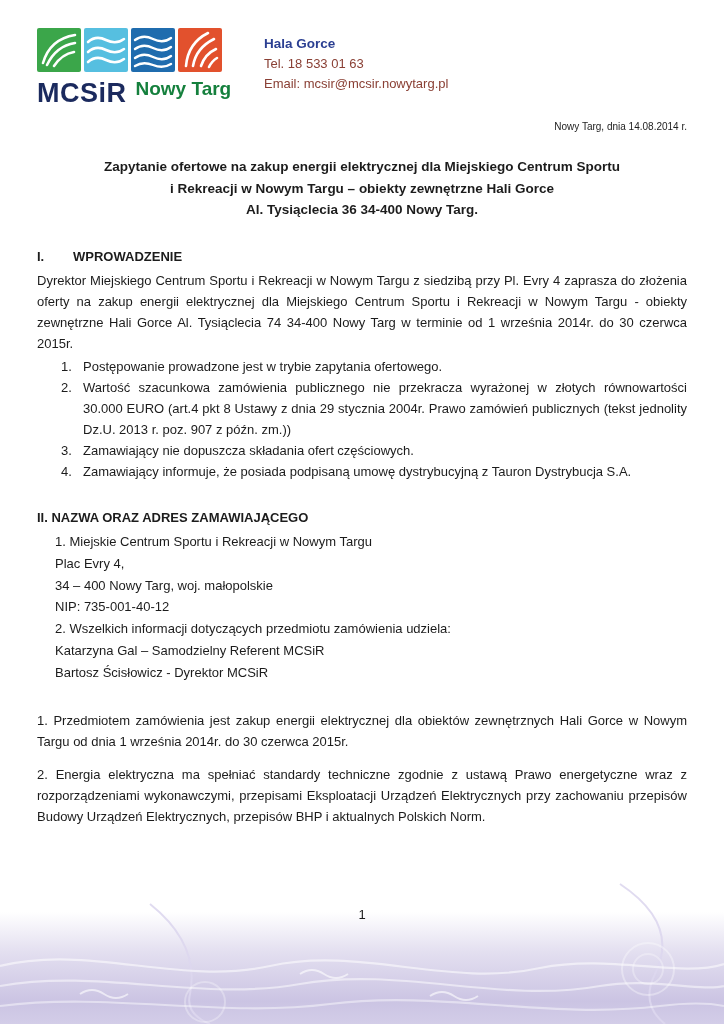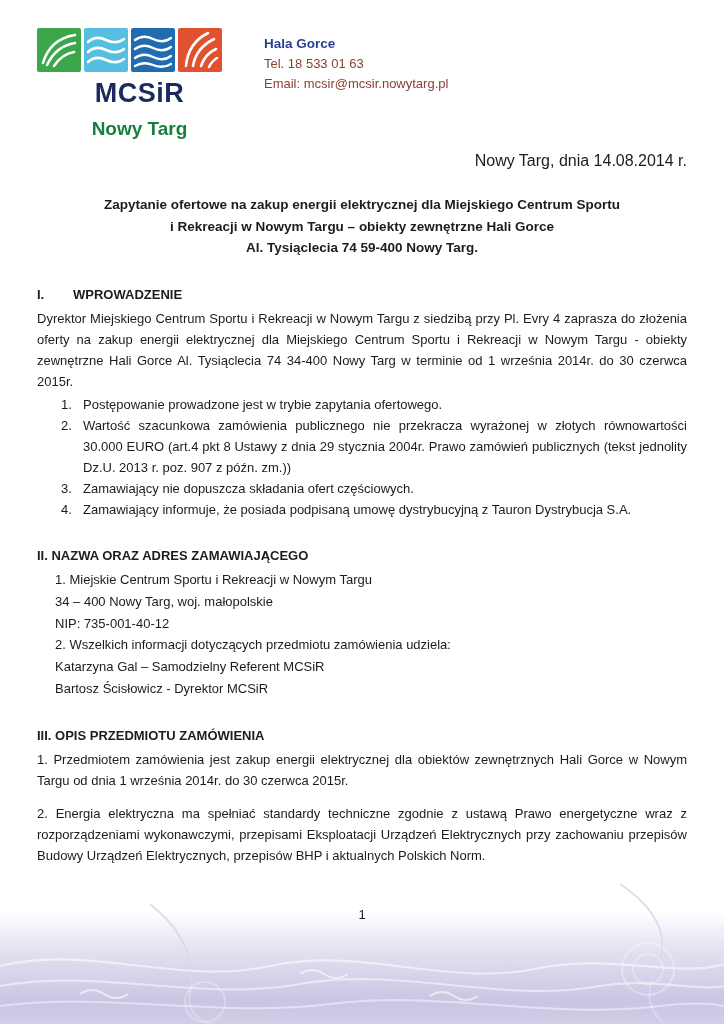--- a/index.html
+++ b/index.html
@@ -13,28 +13,28 @@
     position:relative; width:724px; height:1024px;
     background:#ffffff; overflow:hidden;
   }
   .content { position:relative; padding:28px 37px 0 37px; z-index:2; }
 
   
   .header { display:flex; align-items:flex-start; }
   .logo-block { width:205px; flex:0 0 auto; }
   .tiles { display:flex; gap:3px; }
   .tiles svg { display:block; }
-  .brand-row { margin-top:6px; display:flex; align-items:center; gap:9px;flex-direction:column; }
+  .brand-row { margin-top:6px; display:flex; align-items:flex-start; gap:9px; }
   .brand-main { font-size:27px; font-weight:bold; color:#1b2a5e; letter-spacing:0.5px; }
   .brand-sub  { font-size:19px; font-weight:600; color:#15803d; }
   .contact { margin-left:22px; padding-top:6px; font-size:13px; line-height:1.5; color:#8a4035; }
   .contact-name { font-weight:bold; font-size:13.5px; color:#2b3f92; }
 
   
-  .date-line { margin-top:12px; text-align:right; font-size:16px; }
+  .date-line { margin-top:12px; text-align:right; font-size:10px; }
   .reference { margin-top:16px; font-size:13px; }
 
   
   .doc-title { margin-top:24px; text-align:center; font-weight:bold; font-size:13.5px; line-height:1.6; }
 
   
   .section { margin-top:26px; }
   .sec-heading { font-weight:bold; font-size:13px; line-height:1.6; }
   .sec-heading .h-num { display:inline-block; width:36px; }
   .para { font-size:13px; line-height:1.62; text-align:justify; margin-top:2px; }
@@ -105,21 +105,21 @@
         <div>Tel. 18 533 01 63</div>
         <div>Email: mcsir@mcsir.nowytarg.pl</div>
       </div>
     </header>
 
     <div class="date-line">Nowy Targ, dnia 14.08.2014 r.</div>
 
     <div class="doc-title">
       <div>Zapytanie ofertowe na zakup energii elektrycznej dla Miejskiego Centrum Sportu</div>
       <div>i Rekreacji w Nowym Targu – obiekty zewnętrzne Hali Gorce</div>
-      <div>Al. Tysiąclecia 74 59-400 Nowy Targ.</div>
+      <div>Al. Tysiąclecia 36 34-400 Nowy Targ.</div>
     </div>
 
     <section class="section">
       <div class="sec-heading">
         <span class="h-num">I.</span><span>WPROWADZENIE</span>
       </div>
       <p class="para">Dyrektor Miejskiego Centrum Sportu i Rekreacji w Nowym Targu z siedzibą przy Pl. Evry 4 zaprasza do złożenia oferty na zakup energii elektrycznej dla Miejskiego Centrum Sportu i Rekreacji w Nowym Targu - obiekty zewnętrzne Hali Gorce Al. Tysiąclecia 74 34-400 Nowy Targ w terminie od 1 września 2014r. do 30 czerwca 2015r.</p>
       <div class="list">
         <div class="li">
           <span class="li-num">1.</span>
@@ -137,30 +137,30 @@
           <span class="li-num">4.</span>
           <span class="li-text">Zamawiający informuje, że posiada podpisaną umowę dystrybucyjną z Tauron Dystrybucja S.A.</span>
         </div>
       </div>
     </section>
 
     <section class="section">
       <div class="sec-heading">II. NAZWA ORAZ ADRES ZAMAWIAJĄCEGO</div>
       <div class="addr-lines">
         <div>1. Miejskie Centrum Sportu i Rekreacji w Nowym Targu</div>
+        <div>Plac Evry 4,</div>
         <div>34 – 400 Nowy Targ, woj. małopolskie</div>
         <div>NIP: 735-001-40-12</div>
         <div>2. Wszelkich informacji dotyczących przedmiotu zamówienia udziela:</div>
         <div>Katarzyna Gal – Samodzielny Referent MCSiR</div>
         <div>Bartosz Ścisłowicz - Dyrektor MCSiR</div>
       </div>
     </section>
 
     <section class="section">
-      <div class="sec-heading">III. OPIS PRZEDMIOTU ZAMÓWIENIA</div>
       <p class="para">1. Przedmiotem zamówienia jest zakup energii elektrycznej dla obiektów zewnętrznych Hali Gorce w Nowym Targu od dnia 1 września 2014r. do 30 czerwca 2015r.</p>
       <p class="para">2. Energia elektryczna ma spełniać standardy techniczne zgodnie z ustawą Prawo energetyczne wraz z rozporządzeniami wykonawczymi, przepisami Eksploatacji Urządzeń Elektrycznych przy zachowaniu przepisów Budowy Urządzeń Elektrycznych, przepisów BHP i aktualnych Polskich Norm.</p>
     </section>
 
   </div>
 
   <div class="page-number">1</div>
 
   <div class="footer-band"></div>
   <svg class="footer-waves" width="724" height="150" viewBox="0 0 724 150">

